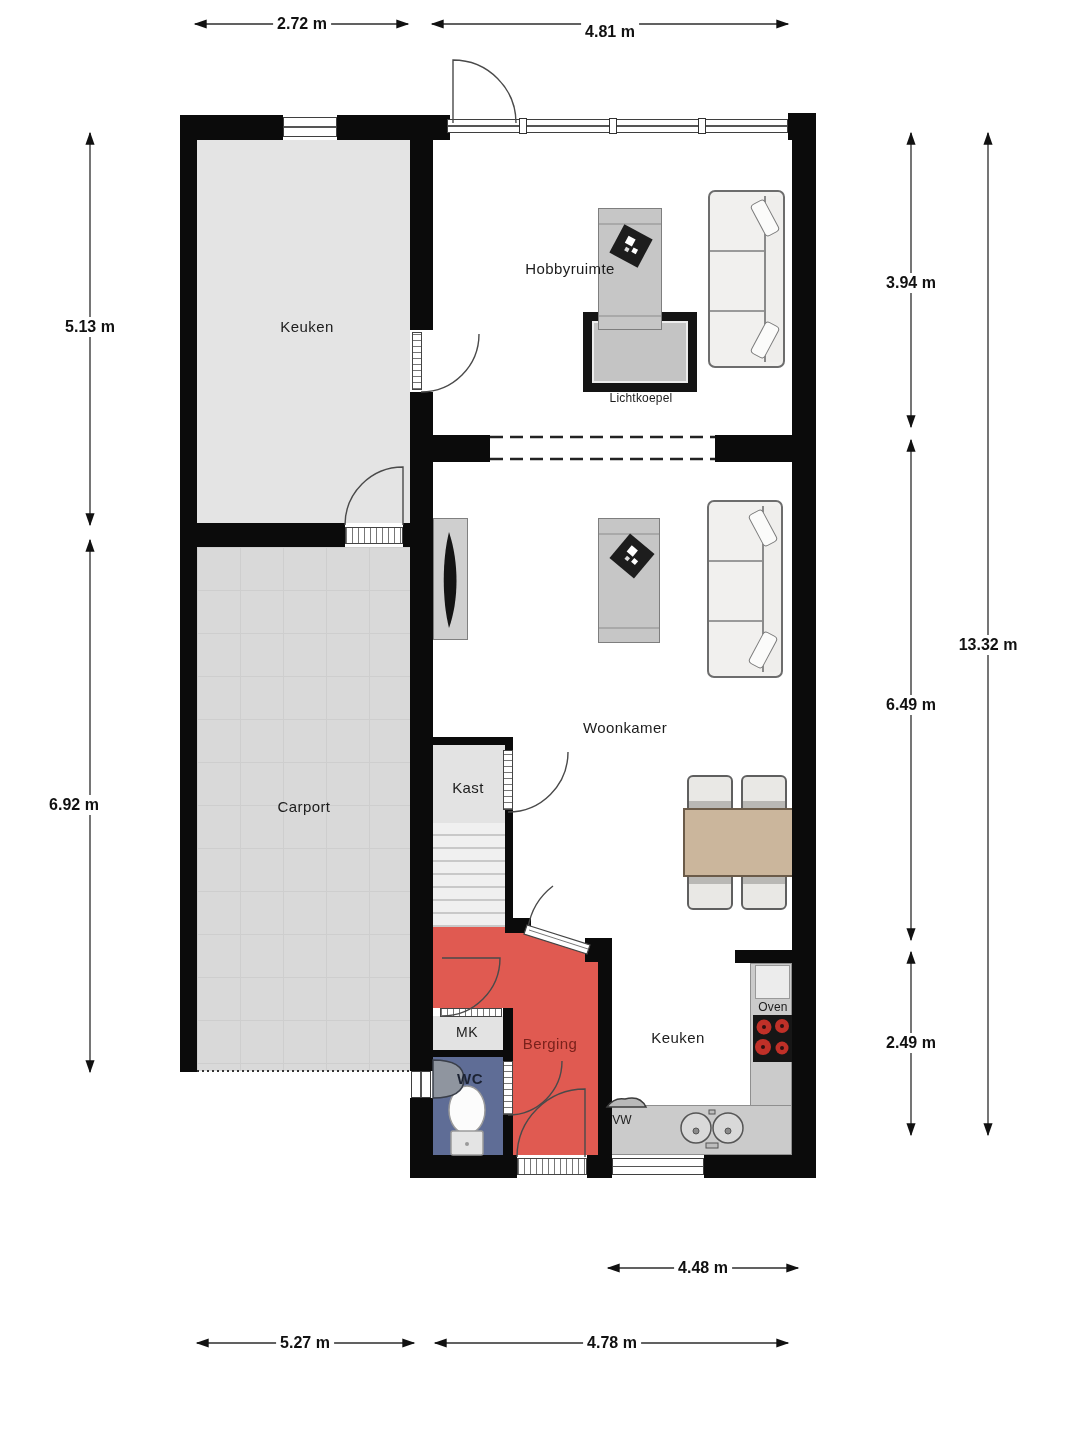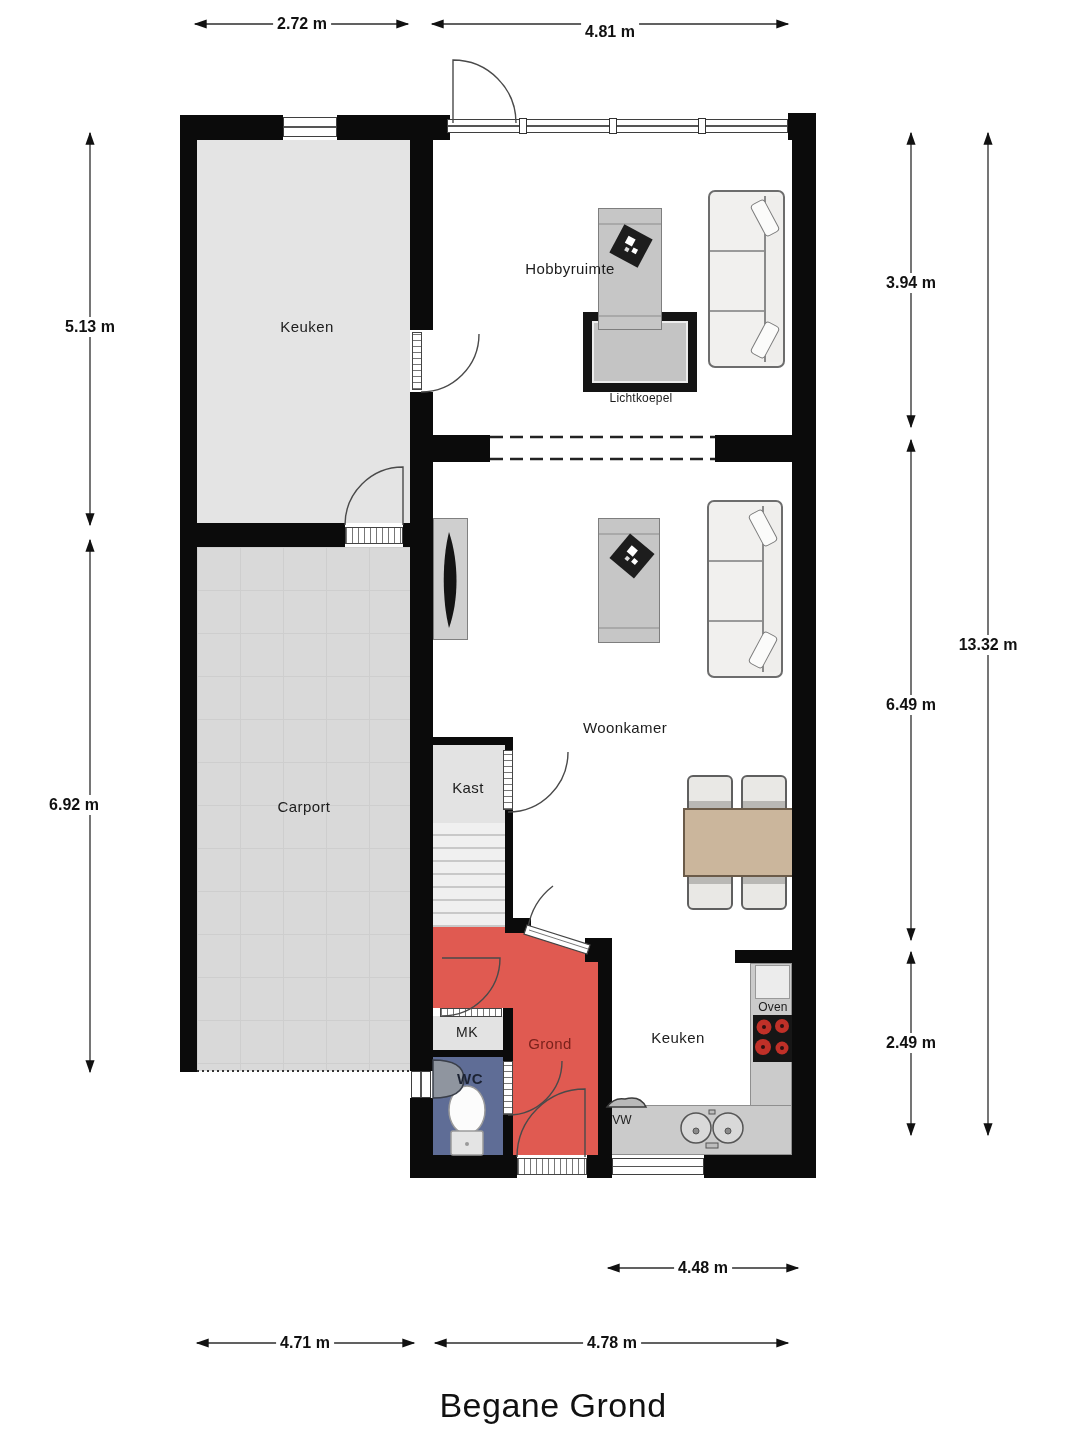--- a/index.html
+++ b/index.html
@@ -237,31 +237,30 @@
 
   <span class="dim" style="left:302px;top:24px;">2.72 m</span>
   <span class="dim" style="left:610px;top:32px;">4.81 m</span>
   <span class="dim" style="left:90px;top:327px;">5.13 m</span>
   <span class="dim" style="left:74px;top:805px;">6.92 m</span>
   <span class="dim" style="left:911px;top:283px;">3.94 m</span>
   <span class="dim" style="left:911px;top:705px;">6.49 m</span>
   <span class="dim" style="left:911px;top:1043px;">2.49 m</span>
   <span class="dim" style="left:988px;top:645px;">13.32 m</span>
   <span class="dim" style="left:703px;top:1268px;">4.48 m</span>
-  <span class="dim" style="left:305px;top:1343px;">4.71 m</span>
+  <span class="dim" style="left:305px;top:1343px;">5.27 m</span>
   <span class="dim" style="left:612px;top:1343px;">4.78 m</span>
 
   <span class="label" style="left:307px;top:326px;">Keuken</span>
   <span class="label" style="left:538px;top:268px;margin-left:32px;">Hobbyruimte</span>
   <span class="label small" style="left:641px;top:398px;">Lichtkoepel</span>
   <span class="label" style="left:625px;top:727px;">Woonkamer</span>
   <span class="label" style="left:304px;top:806px;">Carport</span>
   <span class="label" style="left:468px;top:787px;">Kast</span>
   <span class="label" style="left:467px;top:1032px;font-size:14px;">MK</span>
   <span class="label" style="left: 470px; top: 1078px; font-weight: bold; color: rgb(28, 35, 51);">WC</span>
-  <span class="label" style="left: 550px; top: 1043px; color: rgb(122, 33, 27);">Grond</span>
+  <span class="label" style="left: 550px; top: 1043px; color: rgb(122, 33, 27);">Berging</span>
   <span class="label" style="left:678px;top:1037px;">Keuken</span>
   <span class="label small" style="left:773px;top:1007px;">Oven</span>
   <span class="label small" style="left:622px;top:1120px;">VW</span>
 
-  <div class="title" style="left:553px;top:1405px;">Begane Grond</div>
 
 </div>
 
 </body></html>

